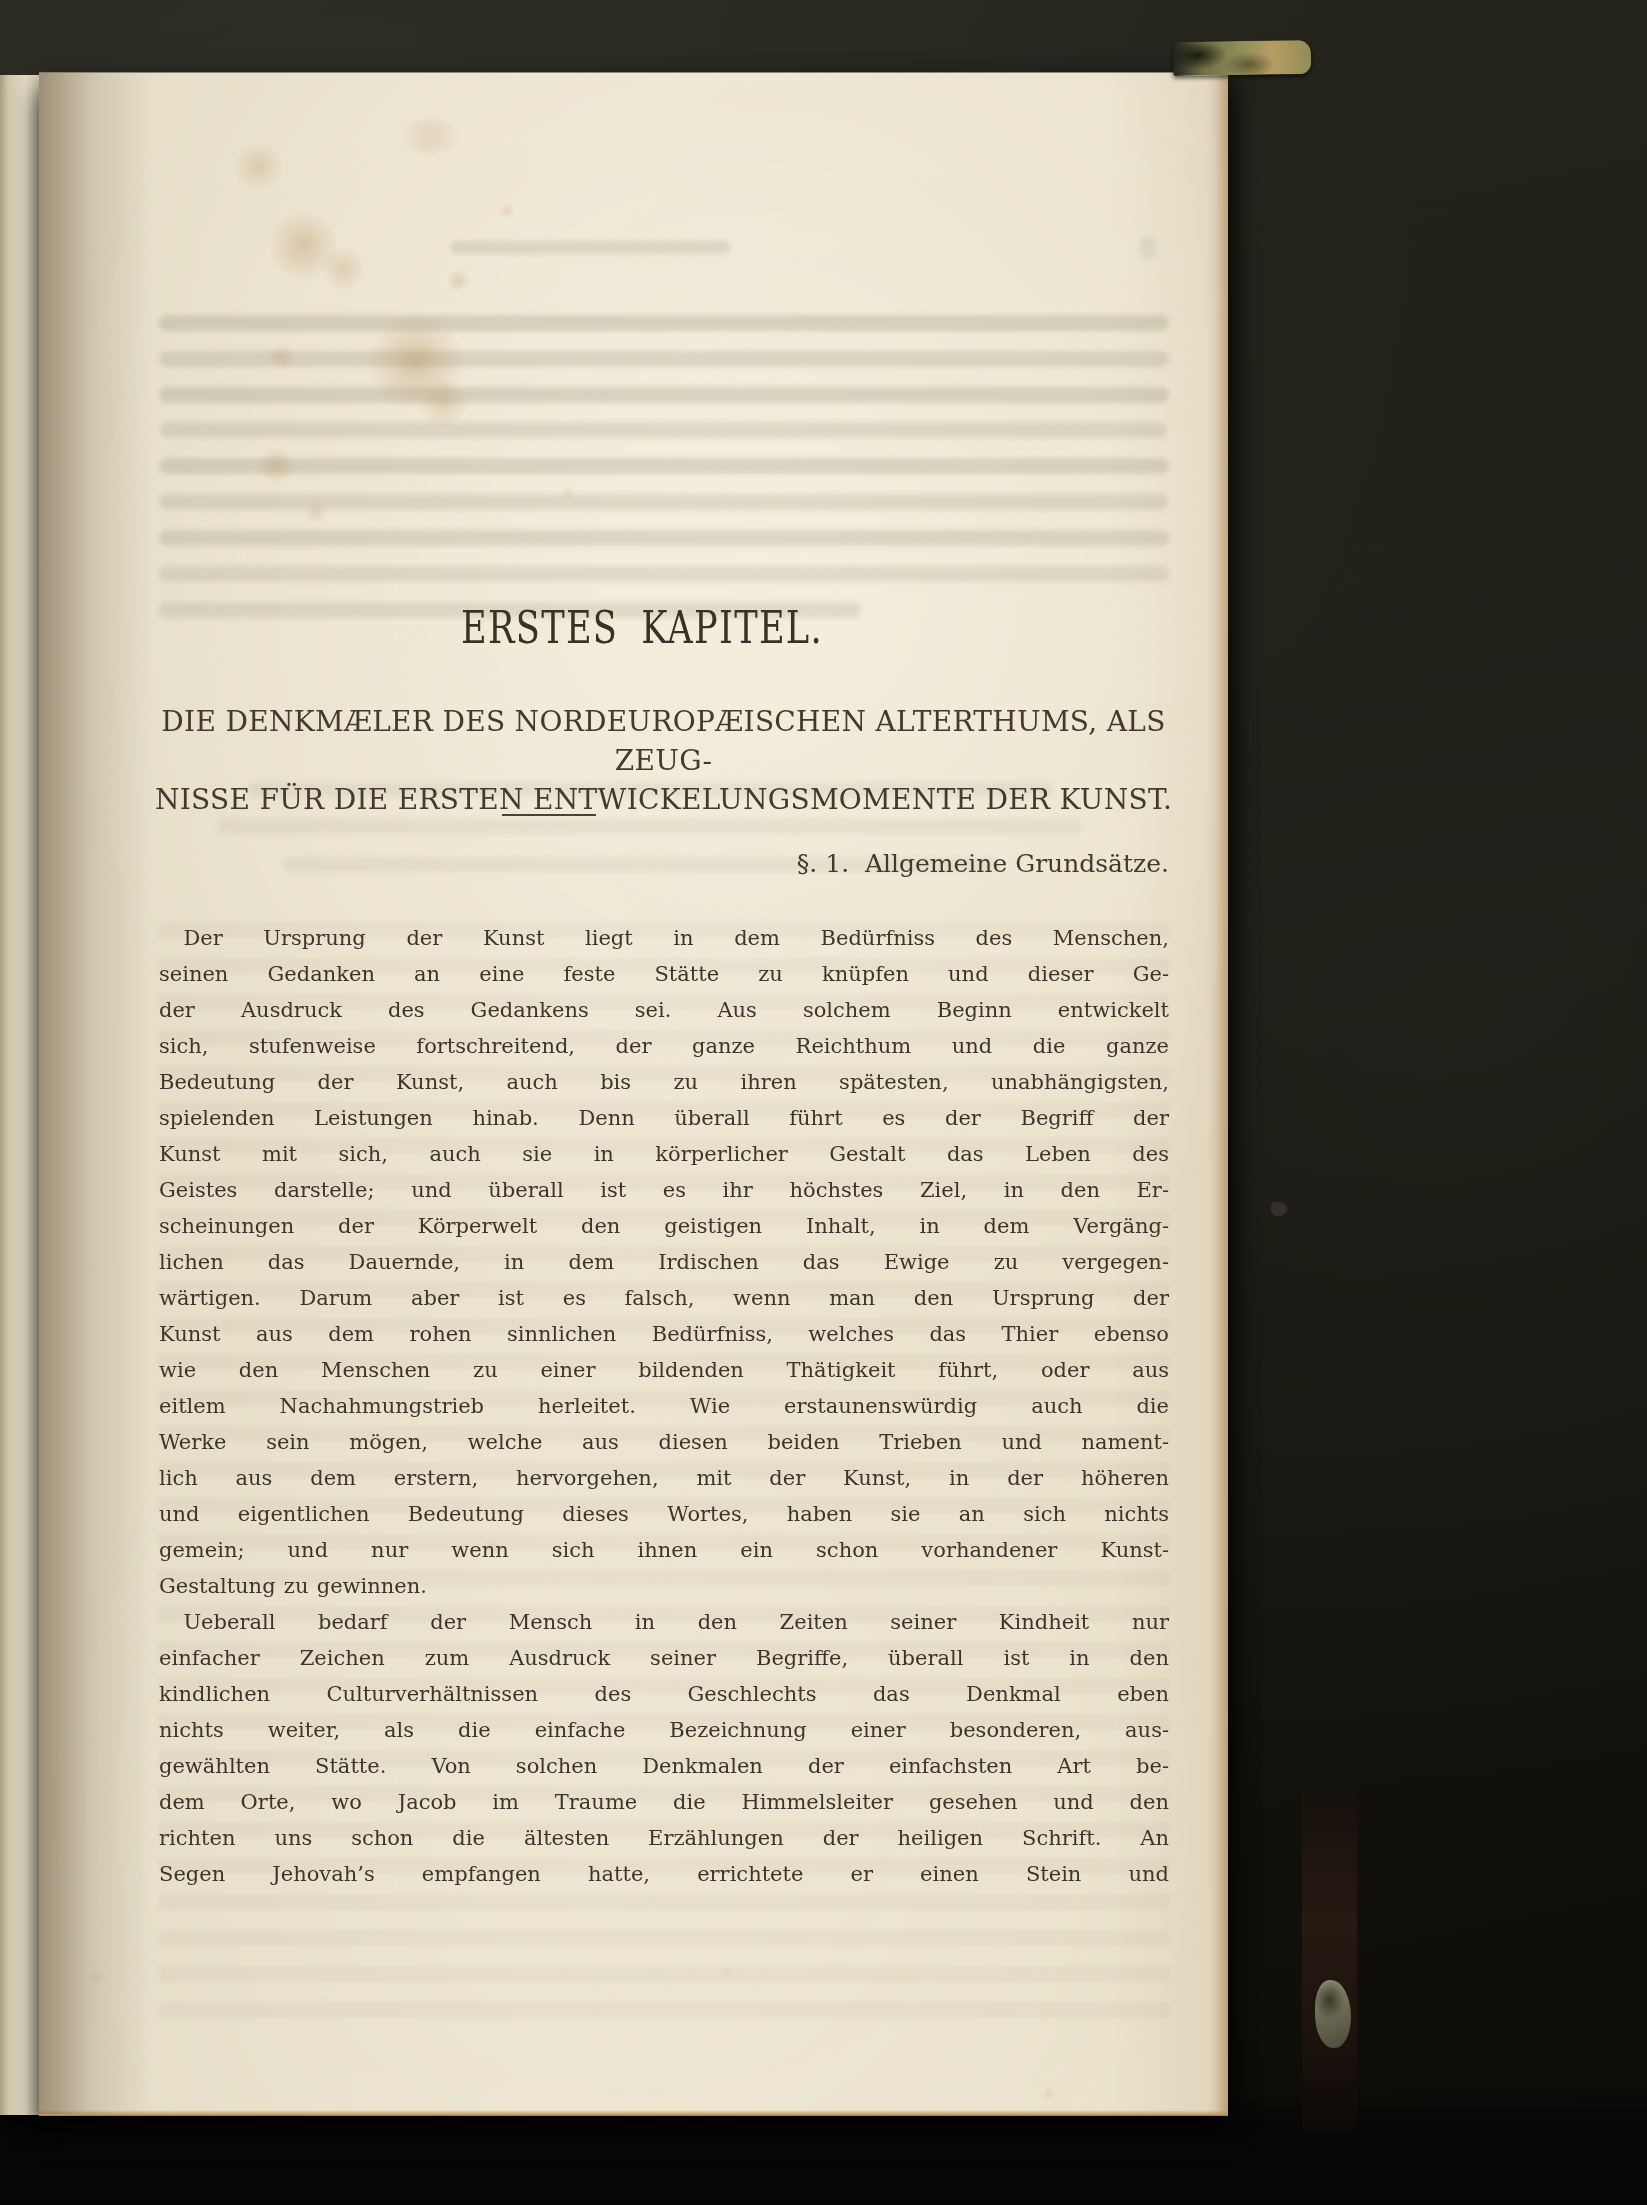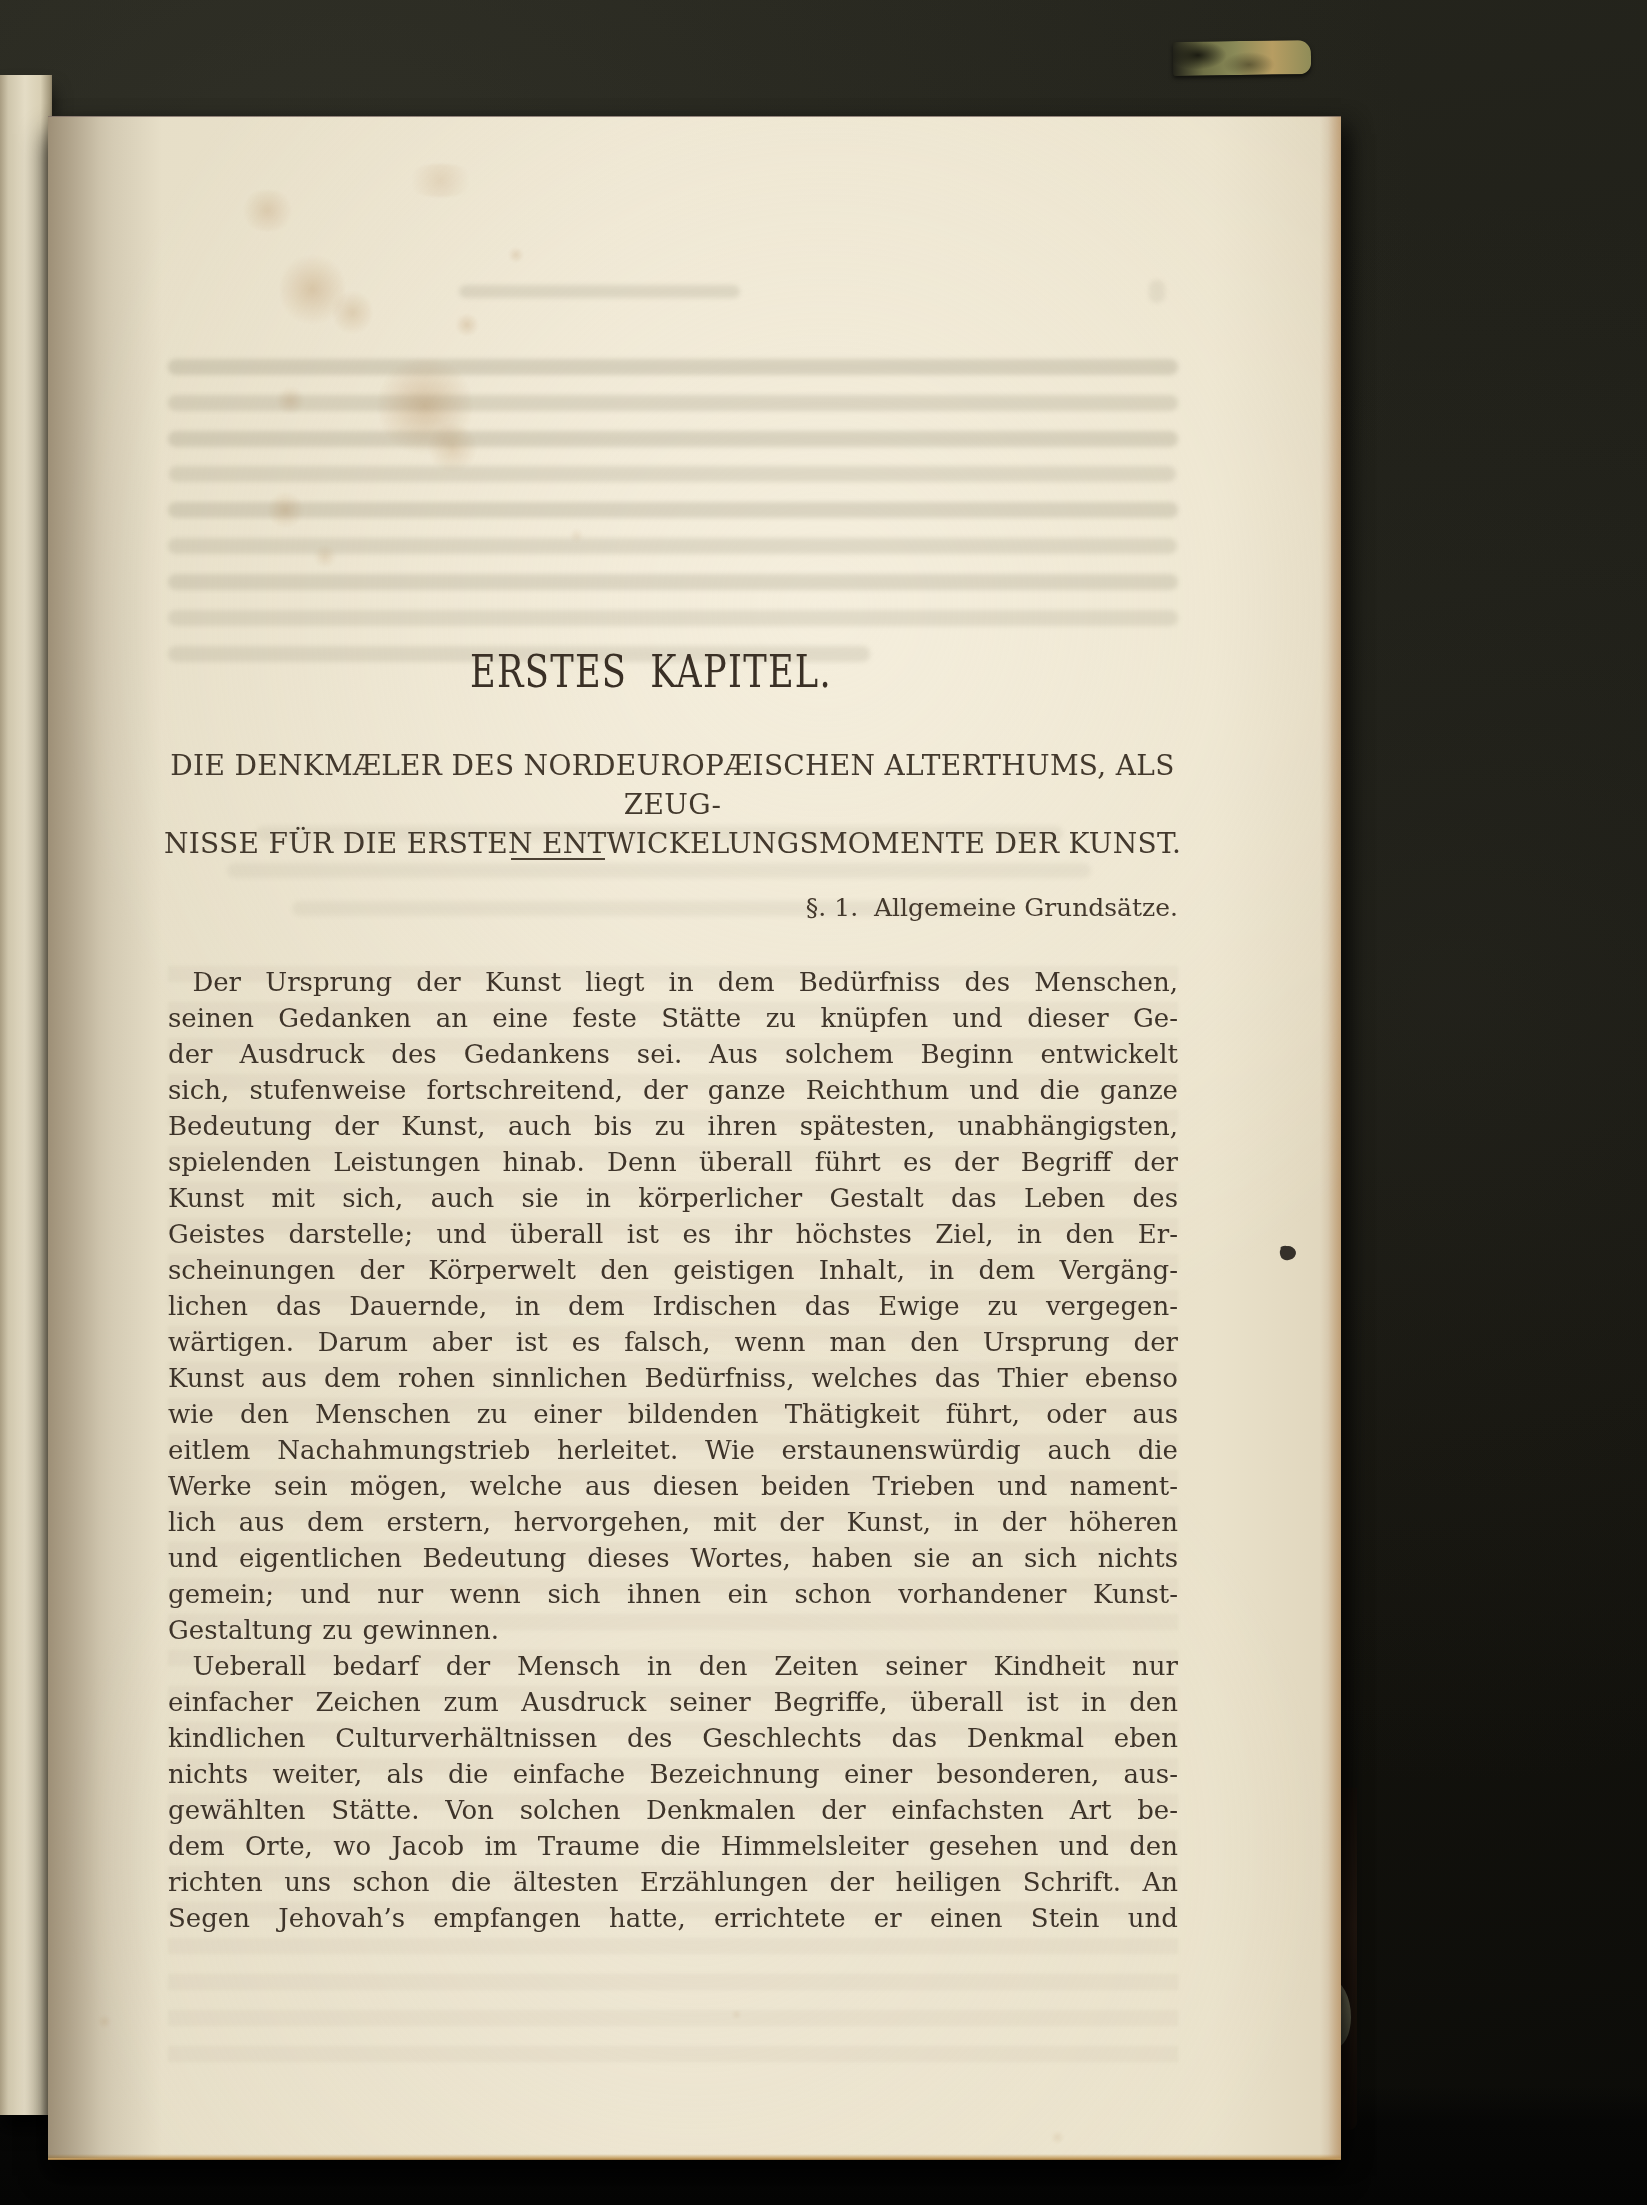--- a/index.html
+++ b/index.html
@@ -25,29 +25,28 @@
 
   
   .left-leaf {
     position:absolute; left:0; top:75px; width:52px; height:2040px; z-index:1;
     background:linear-gradient(90deg,#a99d82 0%,#cfc6ac 16%,#e4dcc5 48%,#d8cfb4 78%,#a2977b 96%,#8a7f66 100%);
     box-shadow:0 14.7px 18px rgba(0,0,0,0.7);
   }
 
   
   .page {
-    position:absolute; left:48px; top:72px; width:1293px; height:2041px; z-index:2;
+    position:absolute; left:39px; top:72px; width:1189px; height:2041px; z-index:2;
     background:
       radial-gradient(85% 55% at 60% 24%, rgba(252,247,233,0.55), rgba(252,247,233,0) 70%),
       radial-gradient(70% 40% at 50% 85%, rgba(240,234,216,0.4), rgba(240,234,216,0) 70%),
       linear-gradient(90deg,#d5cab1 0%,#e6dec7 5%,#ece4cf 45%,#eae2cb 90%,#e0d6bd 99%,#d0b88f 100%),
       #e9e1cb;
     border-top:1.6px solid rgba(58,36,40,0.5);
     box-shadow:0 18px 24.4px rgba(0,0,0,0.85), 11.4px 4.9px 21px rgba(0,0,0,0.4);
-    margin-top:44px;
   }
   .page::after { 
     content:""; position:absolute; left:0; right:0; bottom:-1.6px; height:5.7px;
     background:linear-gradient(180deg, rgba(200,164,104,0) 0%, #c8a468 70%, #9a7440 100%);
   }
   .gutter-shadow {
     position:absolute; left:0; top:0; bottom:0; width:114px; z-index:2;
     background:linear-gradient(90deg, rgba(90,72,48,0.45) 0%, rgba(90,72,48,0.16) 45%, rgba(90,72,48,0) 100%);
   }
   .fore-edge-shadow {
@@ -93,21 +92,21 @@
   .rule {
     position:absolute; left:463px; top:741px; width:94px; height:2.4px; z-index:5;
     background:#4c4134;
   }
   .section-heading {
     position:absolute; left:120px; width:1010px; top:776px; z-index:5;
     text-align:right; font-size:25px; color:#44392d; white-space:pre-wrap;
   }
   .body-text {
     position:absolute; left:120px; top:847px; width:1010px; z-index:5;
-    font-size:26px; line-height:36px; color:#3e342a; word-spacing:1.6px;
+    font-size:21px; line-height:36px; color:#3e342a; word-spacing:1.6px;
   }
   .text-line { text-align:justify; text-align-last:justify; text-justify:inter-word; }
   .text-line.indent { text-indent:24.4px; }
   .text-line.last-short { text-align-last:left; }
 
   
   .binding-label {
     position:absolute; left:1173px; top:41px; width:138px; height:34px; z-index:3;
     border-radius:3.3px 13px 11.4px 2.4px; transform:rotate(-0.8deg);
     background:

